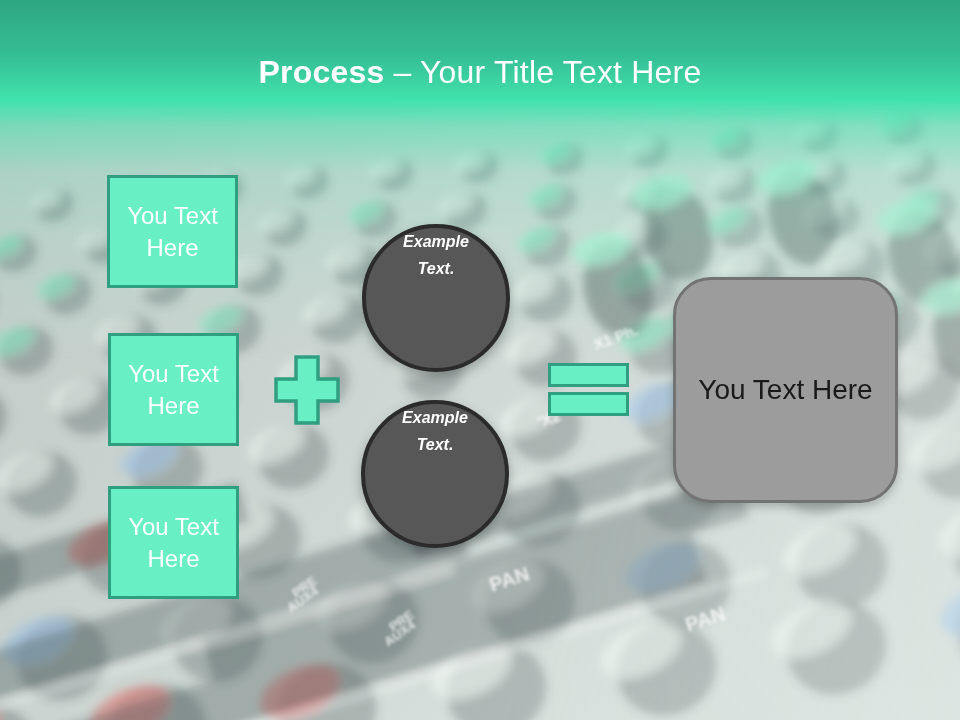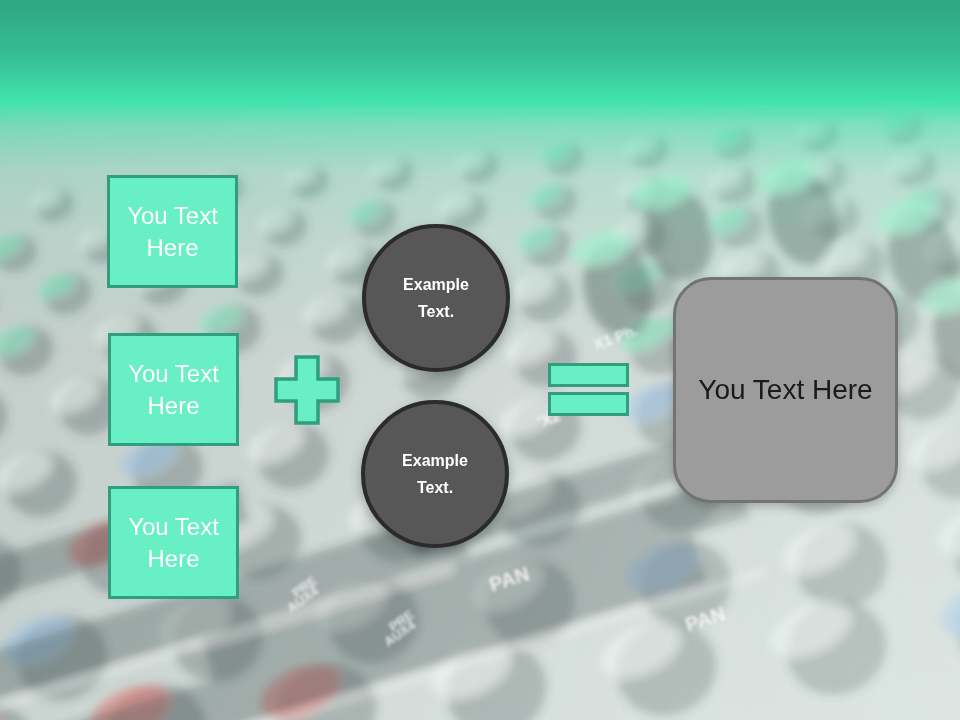--- a/index.html
+++ b/index.html
@@ -36,22 +36,22 @@
   #box2{left:108px;top:333px;}
   #box3{left:108px;top:486px;}
   .plus-svg{position:absolute;left:272px;top:353px;width:70px;height:74px;overflow:visible;}
   .eq-wrap{position:absolute;left:548px;top:363px;width:81px;height:53px;}
   .eq-bar{position:absolute;left:0;width:81px;height:24px;box-sizing:border-box;background:#68EFC3;border:3px solid #2F9F80;}
   .eq-top{top:0;}
   .eq-bot{top:29px;}
   .dark-circle{
     position:absolute;width:148px;height:148px;border-radius:50%;box-sizing:border-box;
     background:#575757;border:4px solid #2B2B2B;
-    display:flex;align-items:center;justify-content:center;text-align:center;
-    color:#fff;font-size:16px;font-weight:700;line-height:1.7;
+    display:flex;justify-content:center;text-align:center;
+    color:#fff;font-size:16px;font-weight:700;font-style:italic;line-height:1.7;
     box-shadow:0 5px 12px rgba(35,45,43,0.35);
   }
   .dark-circle .lbl{width:100px;}
   #circ1{left:362px;top:224px;}
   #circ2{left:361px;top:400px;}
   .result-box{
     position:absolute;left:673px;top:277px;width:225px;height:226px;box-sizing:border-box;
     background:#9C9C9C;border:3px solid #737373;border-radius:38px;
     display:flex;align-items:center;justify-content:center;text-align:center;
     color:#1A1A1A;font-size:28px;
@@ -278,20 +278,23 @@
         <text x="291" y="613" fill="rgba(255,255,255,0.8)" font-size="13" font-weight="bold" font-family="&quot;Liberation Sans&quot;, sans-serif" transform="rotate(-35 291 613)">AUX4</text>
         <text x="393" y="632" fill="rgba(255,255,255,0.8)" font-size="13" font-weight="bold" font-family="&quot;Liberation Sans&quot;, sans-serif" transform="rotate(-35 393 632)">PRE</text>
         <text x="388" y="647" fill="rgba(255,255,255,0.8)" font-size="13" font-weight="bold" font-family="&quot;Liberation Sans&quot;, sans-serif" transform="rotate(-35 388 647)">AUX4</text>
         <text x="540" y="428" fill="rgba(255,255,255,0.8)" font-size="16" font-weight="bold" font-family="&quot;Liberation Sans&quot;, sans-serif" transform="rotate(-20 540 428)">'X2</text>
         <text x="596" y="350" fill="rgba(255,255,255,0.8)" font-size="15" font-weight="bold" font-family="&quot;Liberation Sans&quot;, sans-serif" transform="rotate(-20 596 350)">X1 Ph.</text>
       </g>
     </svg>
   <div class="wash"></div>
   <div class="green-band"></div>
 
+  <div class="slide-title">
+    <span class="em">Process</span><span class="rest">– Your Title Text Here</span>
+  </div>
 
   <div class="mint-box" id="box1">
     <span class="lbl">You Text Here</span>
   </div>
   <div class="mint-box" id="box2">
     <span class="lbl">You Text Here</span>
   </div>
   <div class="mint-box" id="box3">
     <span class="lbl">You Text Here</span>
   </div>

